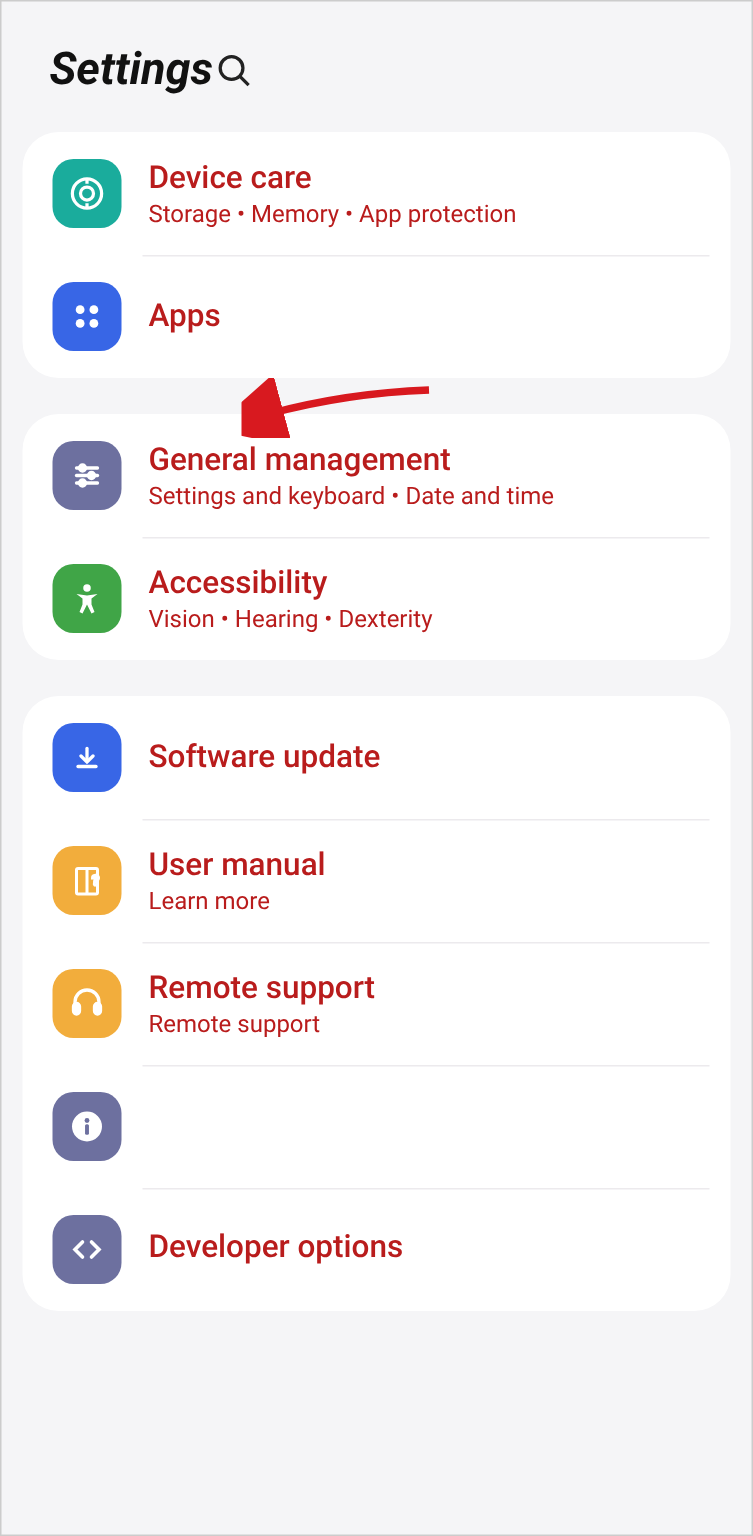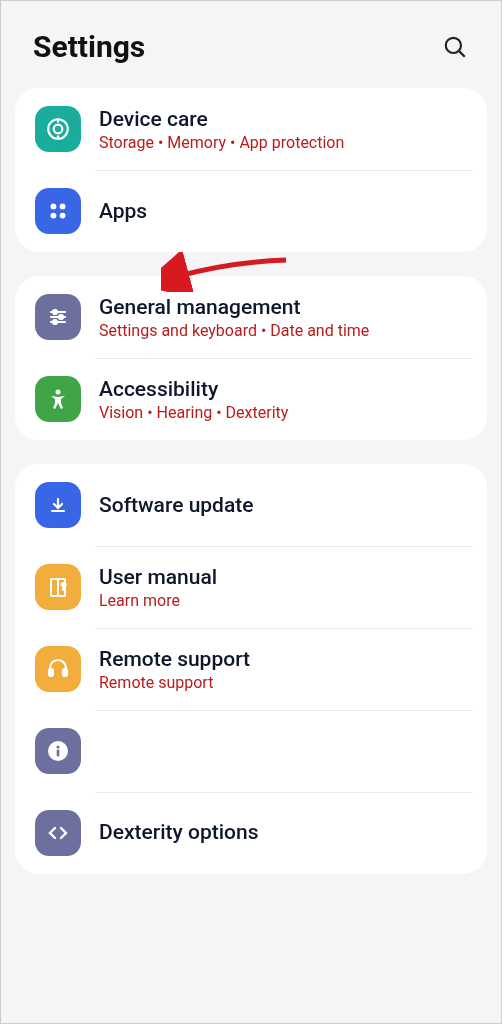--- a/index.html
+++ b/index.html
@@ -8,22 +8,23 @@
       background: #f5f5f7;
       width: 502px;
       height: 1024px;
       overflow: hidden;
       position: relative;
       border: 1px solid #ccc;
     }
     .header {
       display: flex;
       align-items: center;
-      justify-content: space-between;
+      justify-content: flex-start;
       padding: 28px 32px 24px 32px;
+      font-style: italic;
     }
     .header-title {
       font-size: 30px;
       font-weight: 700;
       color: #111;
     }
     .search-btn {
       width: 28px;
       height: 28px;
       display: flex;
@@ -73,21 +74,21 @@
       margin-right: 18px;
     }
     .text-col {
       display: flex;
       flex-direction: column;
       gap: 2px;
     }
     .row-title {
       font-size: 21px;
       font-weight: 500;
-      color: #0f172a;
+      color: #b91c1c;
     }
     .row-sub {
       font-size: 16px;
       color: #b91c1c;
     }
     
     .arrow-annotation {
       position: absolute;
       top: 251px;
       left: 160px;
@@ -220,21 +221,21 @@
     </div>
   </div>
   <div class="row">
     <div class="icon-wrap" style="background:#6d709f">
       <svg width="24" height="24" viewBox="0 0 24 24" fill="none" stroke="#fff" stroke-width="2.4" stroke-linecap="round">
           <path d="M9 7l-5 5 5 5"></path>
           <path d="M15 7l5 5-5 5"></path>
         </svg>
     </div>
     <div class="text-col">
-      <div class="row-title">Dexterity options</div>
+      <div class="row-title">Developer options</div>
       <div class="row-sub"></div>
     </div>
   </div>
 </div>
 
 <svg class="arrow-annotation" viewBox="0 0 130 40">
   <defs>
     <marker id="ah" markerWidth="10" markerHeight="10" refX="2" refY="5" orient="auto">
       <polygon points="0,0 10,5 0,10" fill="#d8191f"></polygon>
     </marker>

